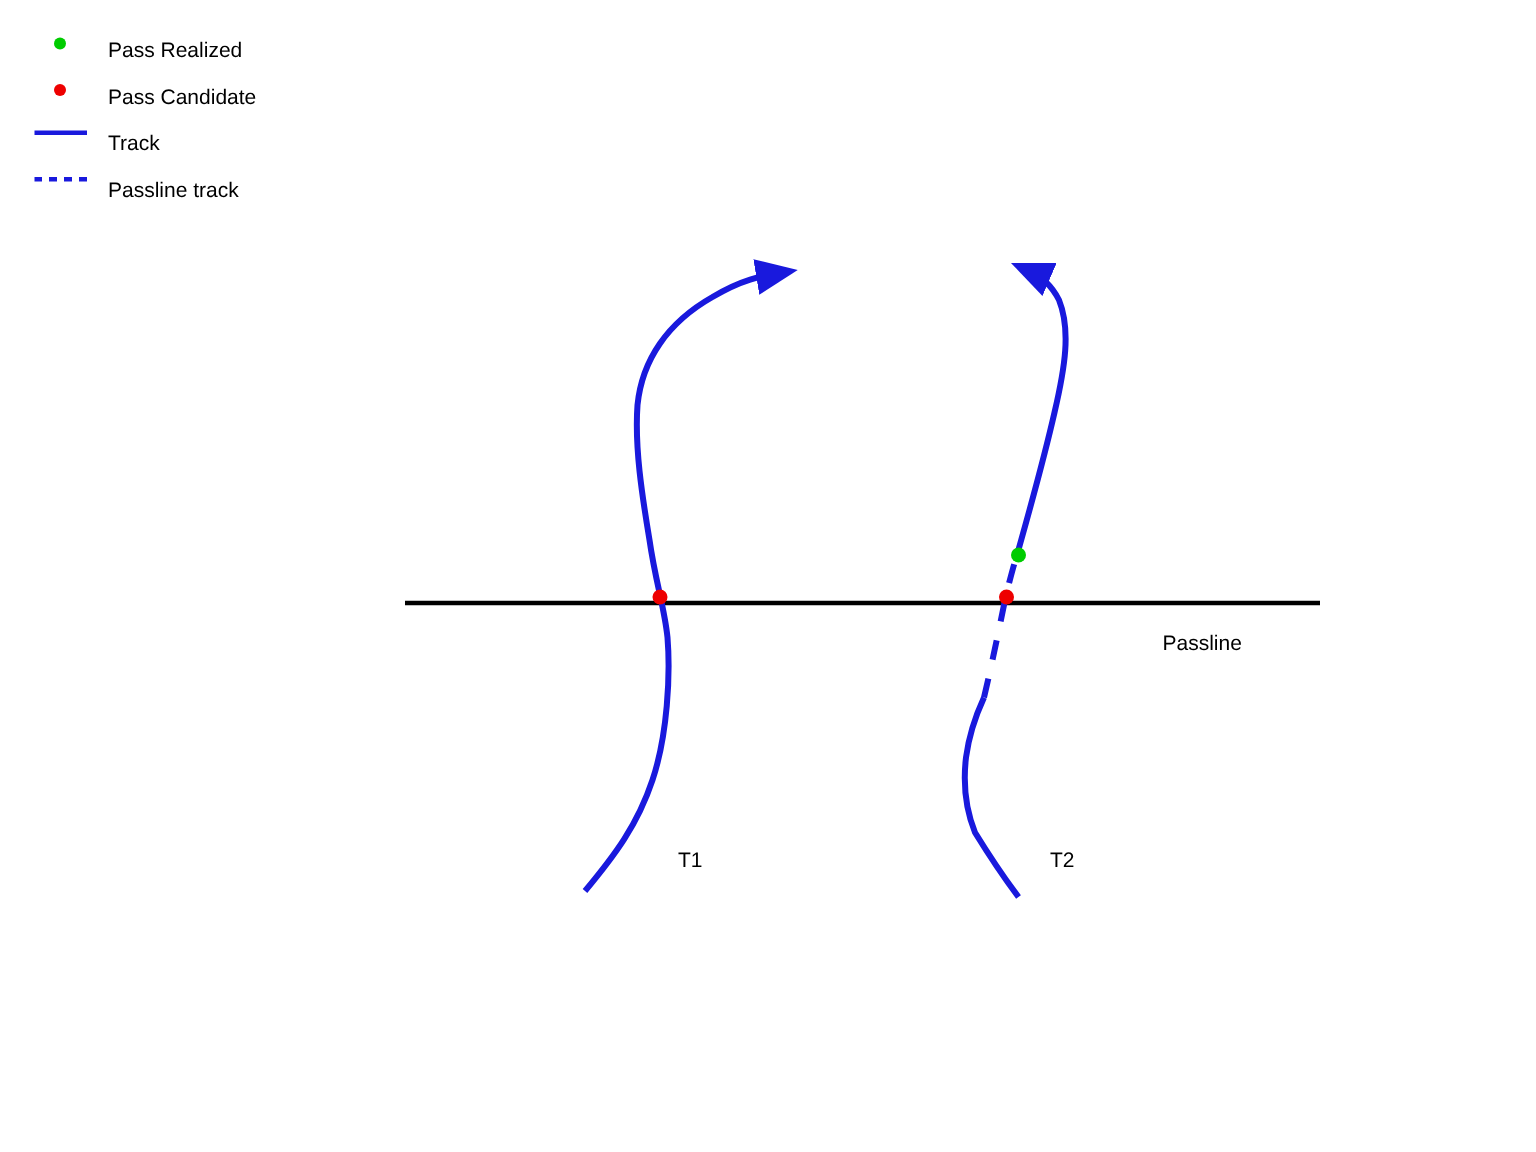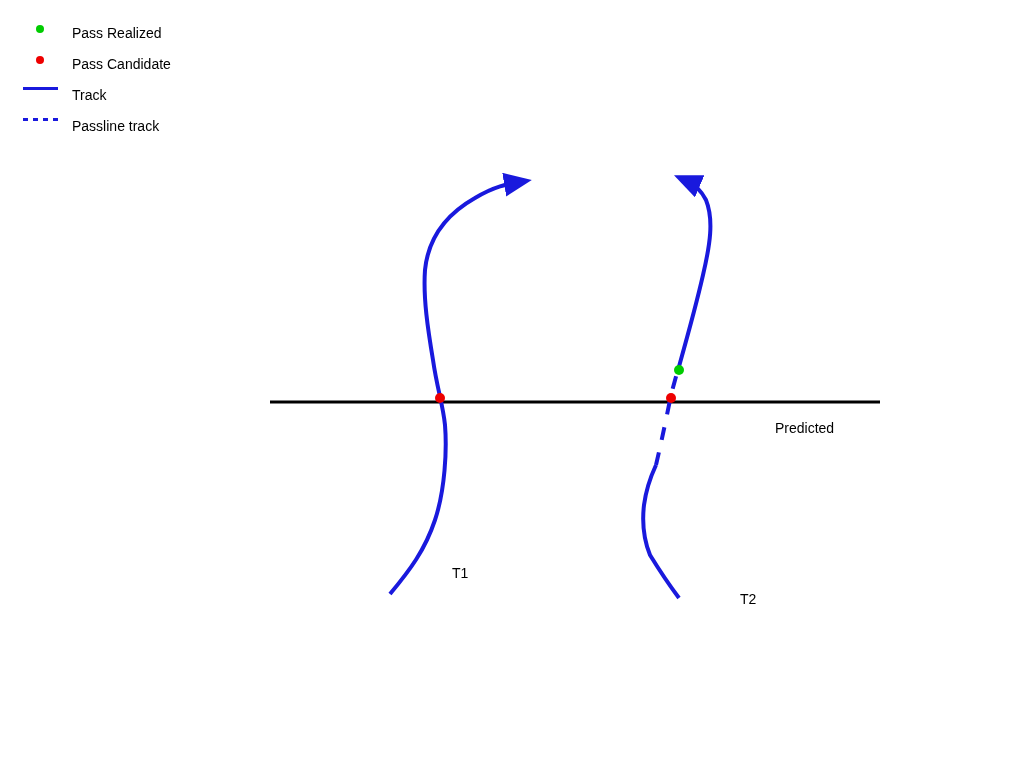--- a/index.html
+++ b/index.html
@@ -109,15 +109,15 @@
   <path d="M656,465 C660,448 665,425 671,395 C674,384 676,376 678,370" stroke="#1919dd" stroke-width="4" fill="none" stroke-dasharray="13 13"></path>
 
   <path d="M678,370 C685,345 695,310 703,275 C710,245 714,220 706,200 C700,188 692,183 685,180" stroke="#1919dd" stroke-width="4" fill="none" marker-end="url(#arrow)"></path>
 
   <circle cx="440" cy="398" r="5" fill="#ee0000"></circle>
   <circle cx="671" cy="398" r="5" fill="#ee0000"></circle>
 
   <circle cx="679" cy="370" r="5" fill="#00cc00"></circle>
 </svg>
 
-<div class="label" style="left:775px; top:420px;">Predicted</div>
+<div class="label" style="left:775px; top:420px;">Passline</div>
 <div class="label" style="left:452px; top:565px;">T1</div>
-<div class="label" style="left:700px; top:591px;margin-left:40px;">T2</div>
+<div class="label" style="left:700px; top:565px;">T2</div>
 
 </body></html>

